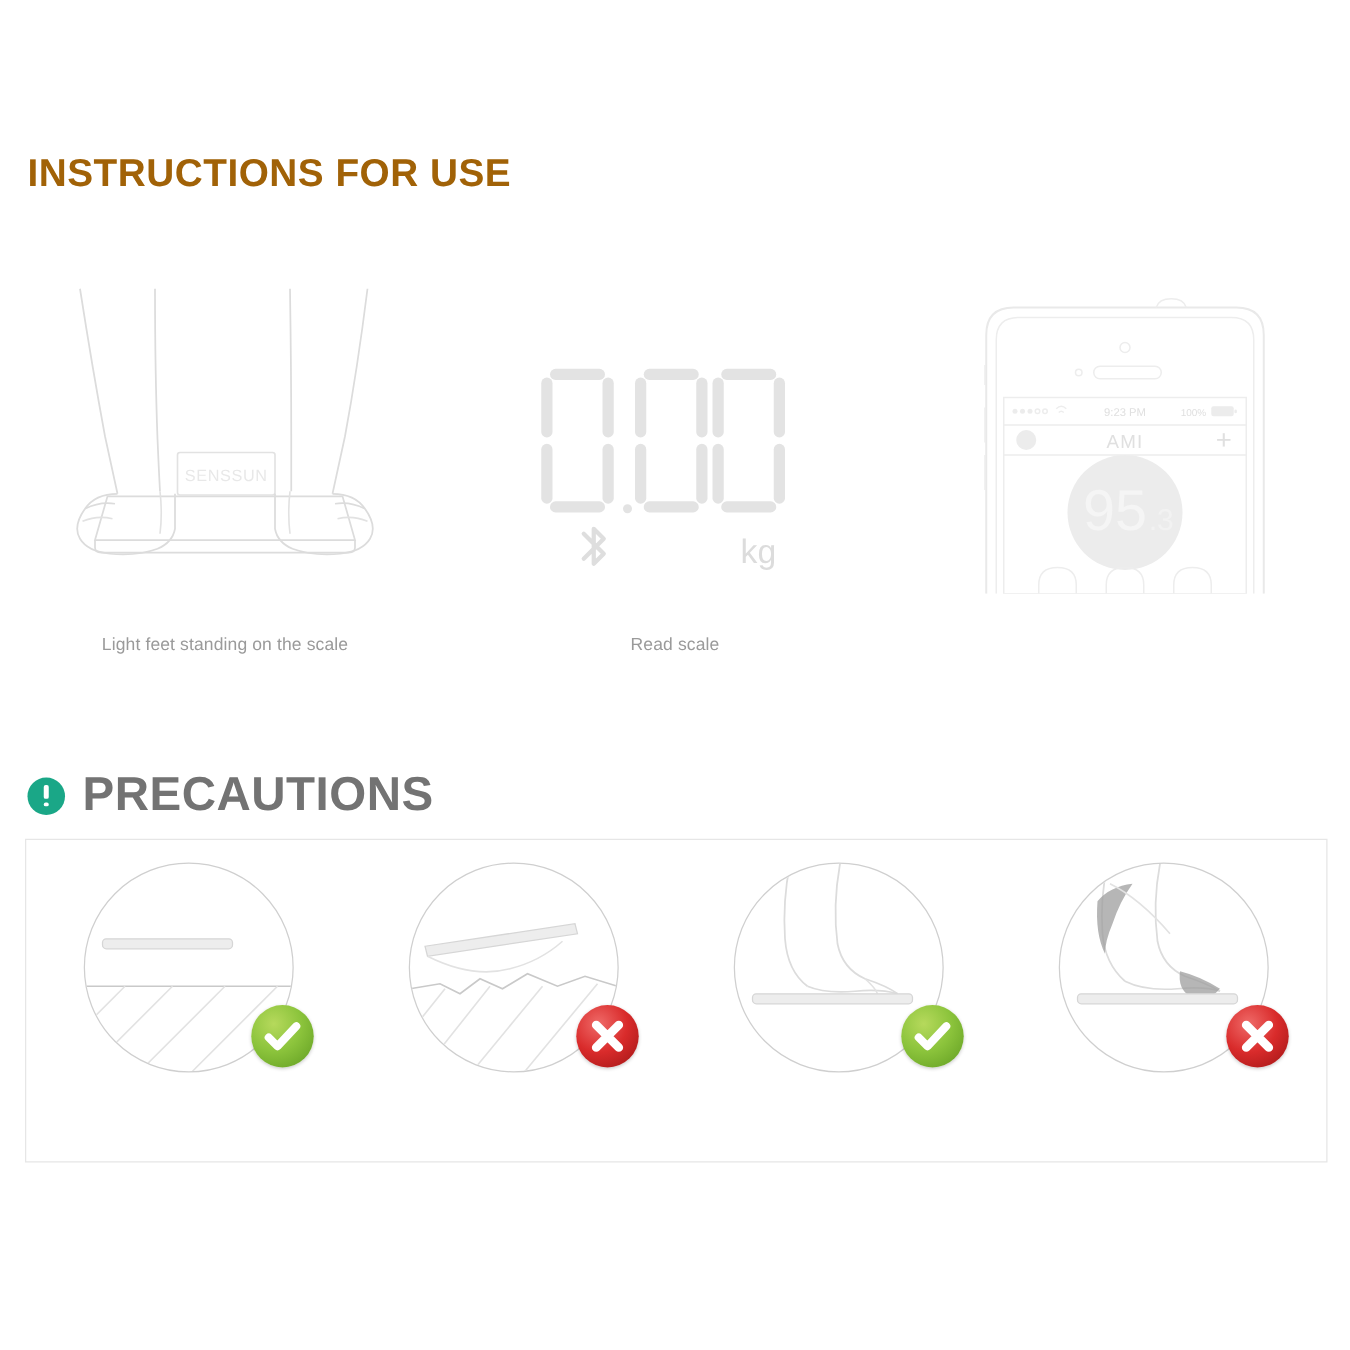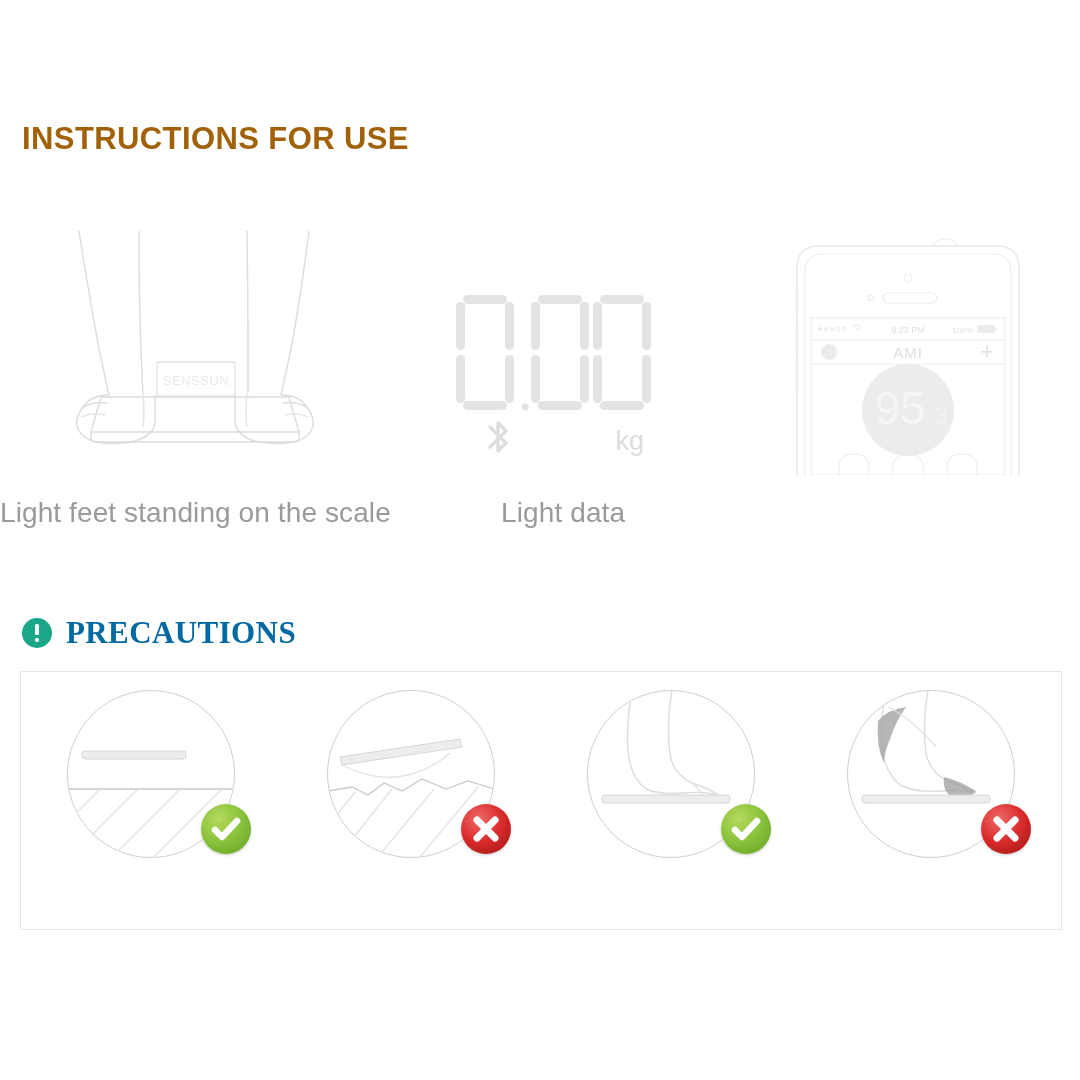--- a/index.html
+++ b/index.html
@@ -57,26 +57,26 @@
   .step-art {
     position: relative;
     width: 100%;
     height: 265px;
     display: flex;
     align-items: flex-end;
     justify-content: center;
   }
 
   .step-caption {
-    font-size: 28px;
+    font-size: 14px;
     color: #9a9a9a;
     letter-spacing: 0.1px;
     text-align: center;
     white-space: nowrap;
-    margin-top: 22px;
+    margin-top: 32px;
   }
 
   
   .heading-precautions-wrap {
     position: absolute;
     left: 22px;
     top: 615px;
     display: flex;
     align-items: center;
     gap: 14px;
@@ -107,26 +107,25 @@
     left: 50%;
     top: 20px;
     width: 3.6px;
     height: 3.6px;
     margin-left: -1.8px;
     background: #ffffff;
     border-radius: 50%;
   }
 
   .heading-precautions {
-    font-size: 31px;
+    font-size: 38px;
     font-weight: bold;
     letter-spacing: 0.4px;
-    color: #0369a1;
+    color: #737373;
     white-space: nowrap;
-    font-family: Liberation Serif, serif;
   }
 
   .precaution-panel {
     position: absolute;
     left: 20px;
     top: 671px;
     width: 1042px;
     height: 259px;
     border: 1px solid #e6e6e6;
     background: #ffffff;
@@ -273,21 +272,21 @@
 
             <g stroke="#dedede" stroke-width="3.4" fill="none" stroke-linecap="round" stroke-linejoin="round">
               <path d="M42 152 L58 168 L50 176 L50 148 L58 156 L42 172"></path>
             </g>
 
             <text class="lcd-txt" x="196" y="175" font-size="27" text-anchor="end" font-family="Liberation Sans, sans-serif">kg</text>
 
             <text x="0" y="0" font-size="0.1" fill="none">0.00</text>
           </svg>
         </div>
-        <div class="step-caption">Light data</div>
+        <div class="step-caption">Read scale</div>
       </div>
 
       <div class="step">
         <div class="step-art">
           <svg width="250" height="245" viewBox="0 0 250 245">
 
             <path class="phone-body" d="M14 245 L14 38 Q14 16 36 16 L214 16 Q236 16 236 38 L236 245"></path>
             <path class="phone-soft" d="M22 245 L22 42 Q22 24 40 24 L210 24 Q228 24 228 42 L228 245"></path>
 
             <path class="phone-soft" d="M150 16 Q152 9 162 9 Q172 9 174 16"></path>

